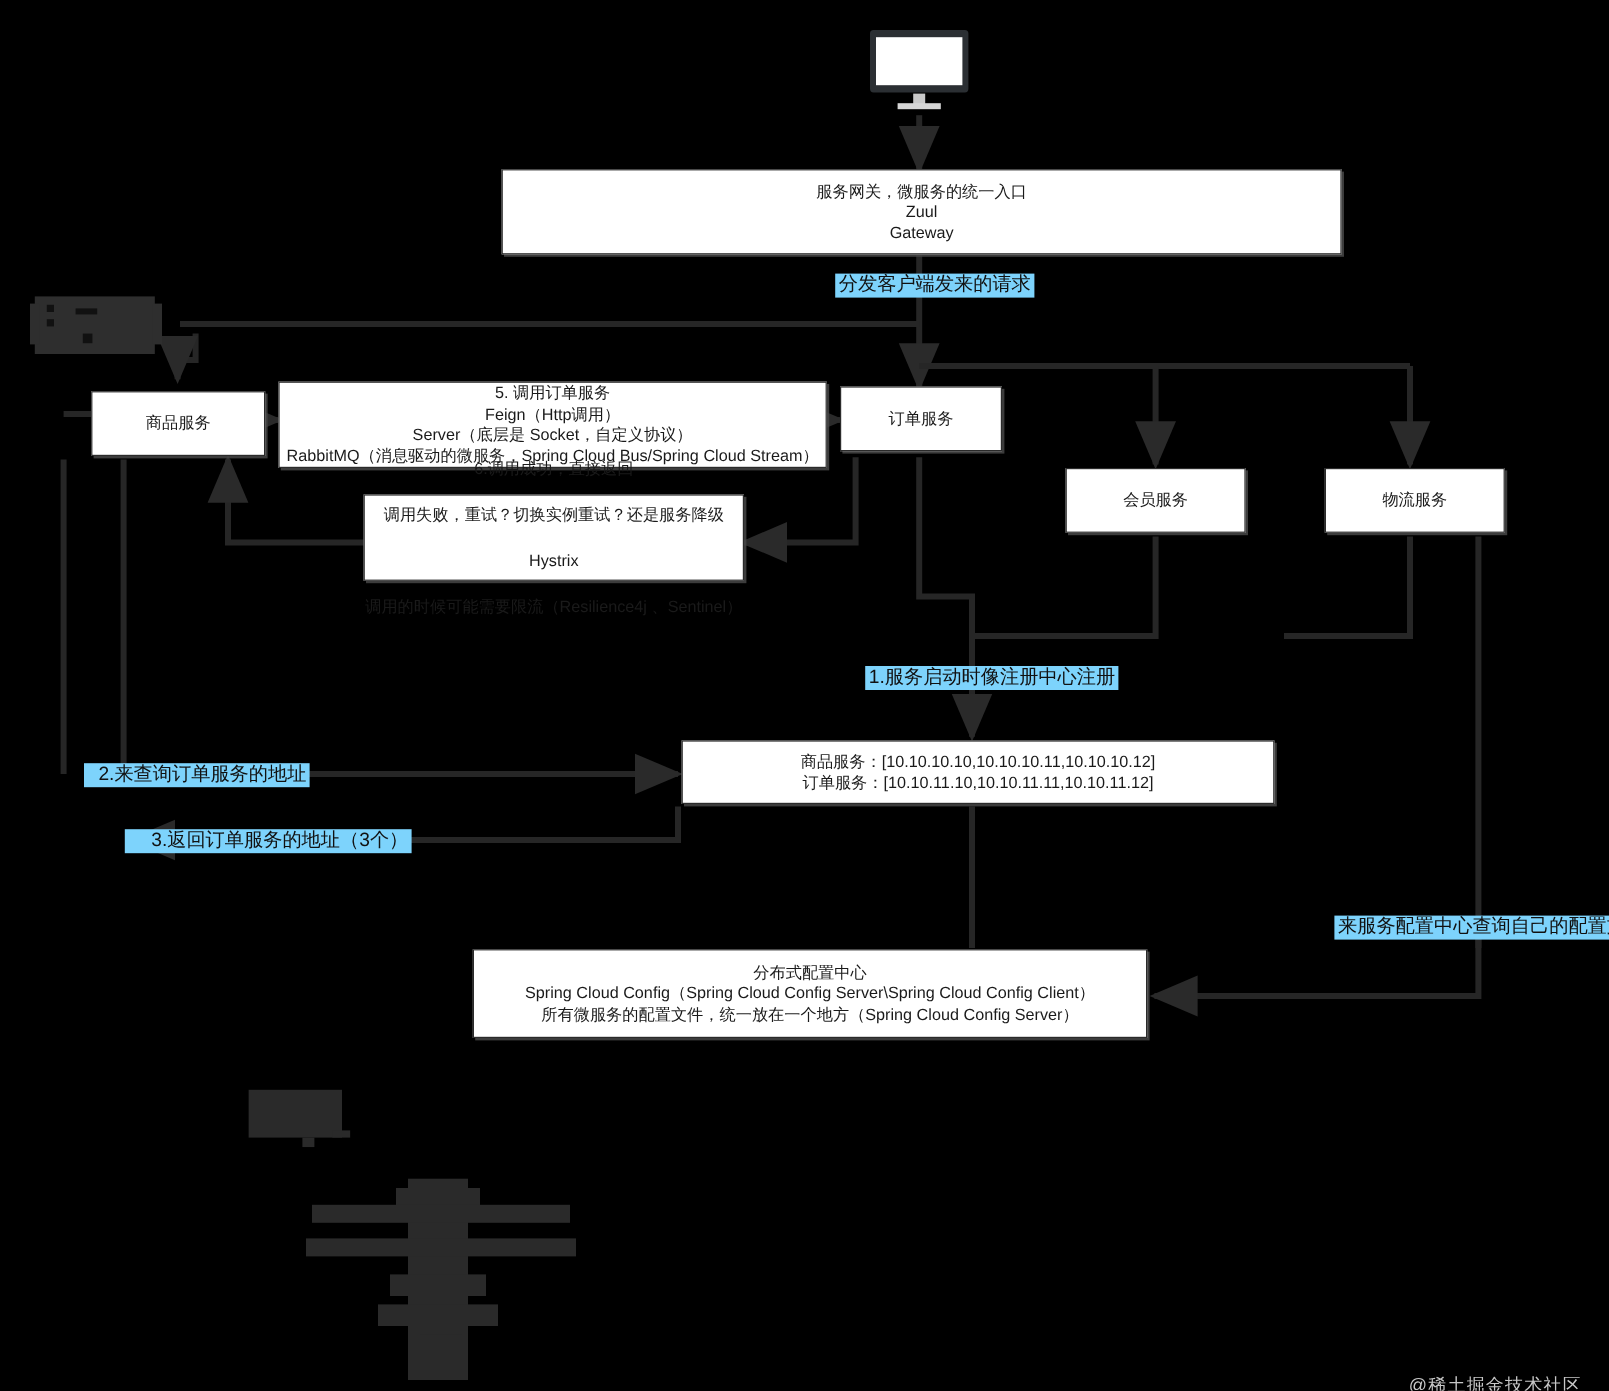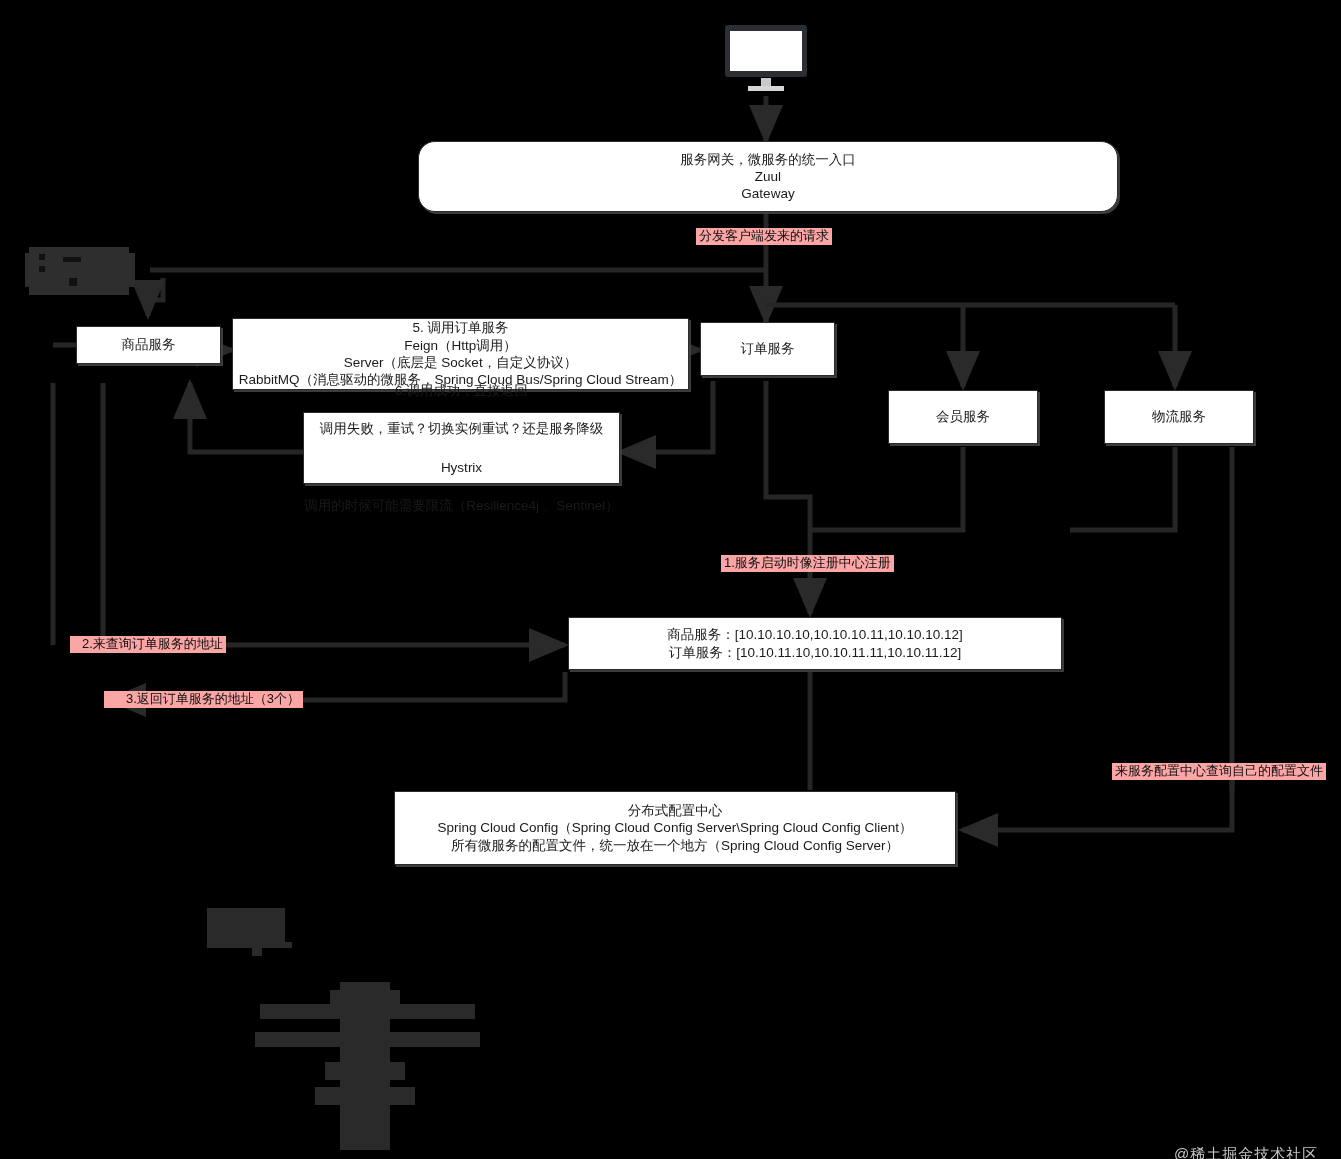--- a/index.html
+++ b/index.html
@@ -35,23 +35,23 @@
     justify-content: center;
     text-align: center;
     line-height: 1.28;
     font-size: 13.5px;
     white-space: nowrap;
   }
   .node .ln { display: block; }
   .box-svc { font-size: 13.5px; }
   .edge-label {
     position: absolute;
-    background: #fca5a5;
+    background: #7dd3fc;
     color: #111;
-    font-size: 13px;
+    font-size: 16px;
     line-height: 1.15;
     padding: 1px 3px;
     white-space: nowrap;
   }
   .monitor {
     position: absolute;
   }
   .watermark {
     position: absolute;
     color: #d8d8d8;
@@ -149,27 +149,27 @@
       <rect x="85" y="0" width="50" height="168" fill="#2a2a2a"></rect>
       <rect x="75" y="8" width="70" height="18" fill="#2a2a2a"></rect>
       <rect x="5" y="22" width="215" height="15" fill="#2a2a2a"></rect>
       <rect x="0" y="50" width="225" height="15" fill="#2a2a2a"></rect>
       <rect x="70" y="80" width="80" height="18" fill="#2a2a2a"></rect>
       <rect x="60" y="105" width="100" height="18" fill="#2a2a2a"></rect>
       <rect x="95" y="130" width="35" height="38" fill="#2a2a2a"></rect>
     </svg>
   </div>
 
-  <div class="node" style="left:418px;top:141px;width:700px;height:71px;border-radius:17px;">
+  <div class="node" style="left:418px;top:141px;width:700px;height:71px;">
     <span class="ln">服务网关，微服务的统一入口</span>
     <span class="ln">Zuul</span>
     <span class="ln">Gateway</span>
   </div>
 
-  <div class="node box-svc" style="left:76px;top:326px;width:145px;height:38px;">
+  <div class="node box-svc" style="left:76px;top:326px;width:145px;height:54px;">
     <span class="ln">商品服务</span>
   </div>
 
   <div class="node" style="left:232px;top:318px;width:457px;height:72px;">
     <span class="ln">5. 调用订单服务</span>
     <span class="ln">Feign（Http调用）</span>
     <span class="ln">Server（底层是 Socket，自定义协议）</span>
     <span class="ln">RabbitMQ（消息驱动的微服务，Spring Cloud Bus/Spring Cloud Stream）</span>
   </div>
 

